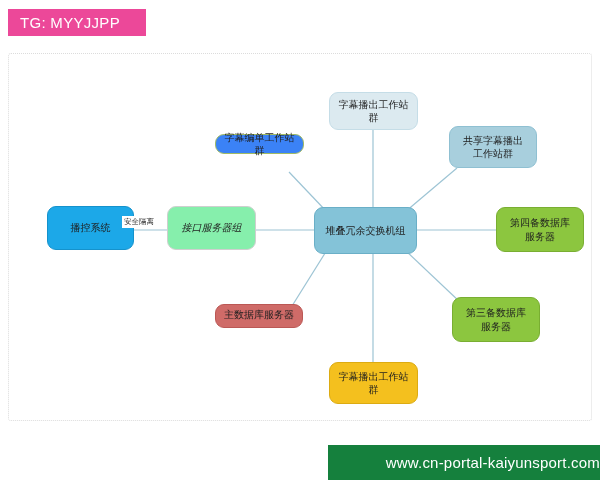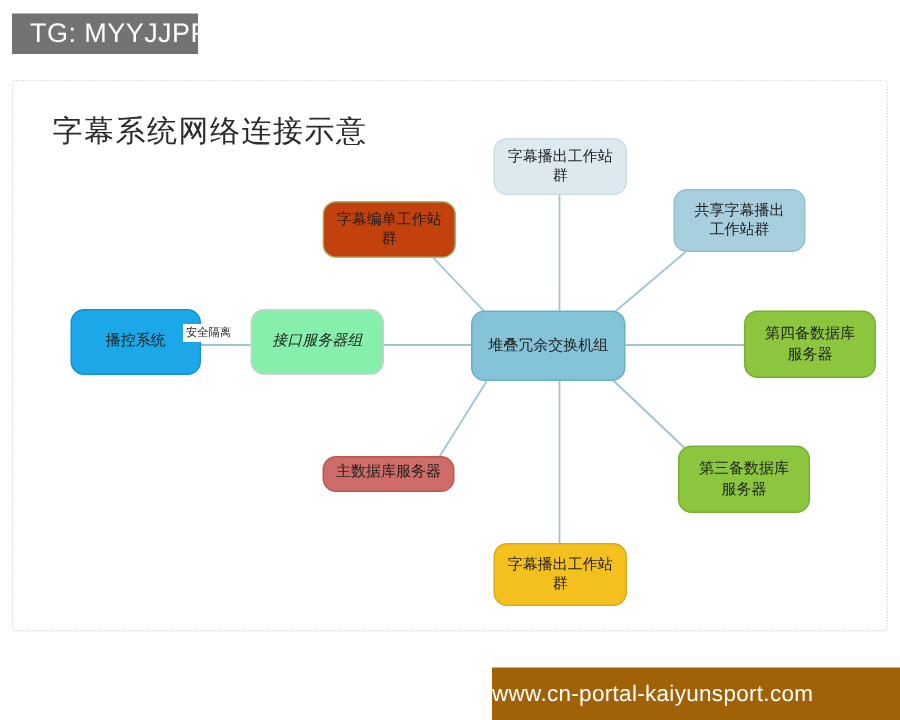--- a/index.html
+++ b/index.html
@@ -13,25 +13,25 @@
     font-family: "Liberation Sans", "DejaVu Sans", sans-serif;
     overflow: hidden;
     position: relative;
   }
 
   
   #tg-badge {
     position: absolute;
     left: 8px;
     top: 9px;
-    width: 124px;
+    width: 138px;
     height: 27px;
-    background: #737373;
+    background: #ec4899;
     color: #ffffff;
-    font-size: 18px;
+    font-size: 15px;
     line-height: 27px;
     padding-left: 12px;
     box-sizing: border-box;
     letter-spacing: 0.3px;
     white-space: nowrap;
   }
 
   
   #canvas {
     position: absolute;
@@ -92,37 +92,36 @@
     z-index: 4;
   }
 
   
   #watermark {
     position: absolute;
     right: 0;
     bottom: 0;
     width: 272px;
     height: 35px;
-    background: #a16207;
+    background: #15803d;
     color: #ffffff;
     font-size: 15px;
     line-height: 35px;
-    text-align: left;
+    text-align: right;
     letter-spacing: 0.2px;
     white-space: nowrap;
   }
 </style>
 </head>
 <body>
 
 <div id="tg-badge">TG: MYYJJPP</div>
 
 <div id="canvas">
 
-  <div id="diagram-title">字幕系统网络连接示意</div>
 
   <svg id="edge-layer" viewBox="0 0 584 368">
       <line x1="364" y1="153" x2="364" y2="76" stroke="#9dc4d4" stroke-width="1.2"></line>
       <line x1="396" y1="158" x2="448" y2="114" stroke="#9dc4d4" stroke-width="1.2"></line>
       <line x1="318" y1="158" x2="280" y2="118" stroke="#9dc4d4" stroke-width="1.2"></line>
       <line x1="305" y1="176" x2="247" y2="176" stroke="#9dc4d4" stroke-width="1.2"></line>
       <line x1="408" y1="176" x2="487" y2="176" stroke="#9dc4d4" stroke-width="1.2"></line>
       <line x1="396" y1="196" x2="452" y2="249" stroke="#9dc4d4" stroke-width="1.2"></line>
       <line x1="318" y1="196" x2="283" y2="252" stroke="#9dc4d4" stroke-width="1.2"></line>
       <line x1="364" y1="200" x2="364" y2="308" stroke="#9dc4d4" stroke-width="1.2"></line>
@@ -132,21 +131,21 @@
   <div id="node-layer">
       <div class="node" style="left: 305px; top: 153px; width: 103px; height: 47px; background: rgb(132, 195, 216); border: 1px solid rgb(106, 175, 199); color: rgb(31, 31, 31);">
         <span>堆叠冗余交换机组</span>
       </div>
       <div class="node" style="left: 320px; top: 38px; width: 89px; height: 38px; background: rgb(220, 234, 240); border: 1px solid rgb(197, 221, 231); color: rgb(31, 31, 31);">
         <span>字幕播出工作站群</span>
       </div>
       <div class="node" style="left: 440px; top: 72px; width: 88px; height: 42px; background: rgb(168, 207, 221); border: 1px solid rgb(143, 192, 210); color: rgb(31, 31, 31);">
         <span>共享字幕播出<br>工作站群</span>
       </div>
-      <div class="node" style="left: 206px; top: 80px; width: 89px; height: 38px; background: #c2410c; border: 1px solid rgb(160, 186, 101); color: rgb(31, 31, 31); justify-content: center;">
+      <div class="node" style="left: 206px; top: 80px; width: 89px; height: 20px; background: #3b82f6; border: 1px solid rgb(160, 186, 101); color: rgb(31, 31, 31); justify-content: center;">
         <span>字幕编单工作站群</span>
       </div>
       <div class="node" style="left: 25px; top: 152px; width: 87px; height: 44px; background: rgb(28, 168, 232); border: 1px solid rgb(21, 146, 204); color: rgb(31, 31, 31); margin-left: 13px;">
         <span>播控系统</span>
       </div>
       <div class="node" style="left: 158px; top: 152px; width: 89px; height: 44px; background: #86efac; border: 1px solid rgb(207, 207, 207); color: rgb(31, 31, 31); font-style: italic;">
         <span>接口服务器组</span>
       </div>
       <div class="node" style="left: 487px; top: 153px; width: 88px; height: 45px; background: rgb(140, 198, 63); border: 1px solid rgb(121, 174, 50); color: rgb(31, 31, 31);">
         <span>第四备数据库<br>服务器</span>

